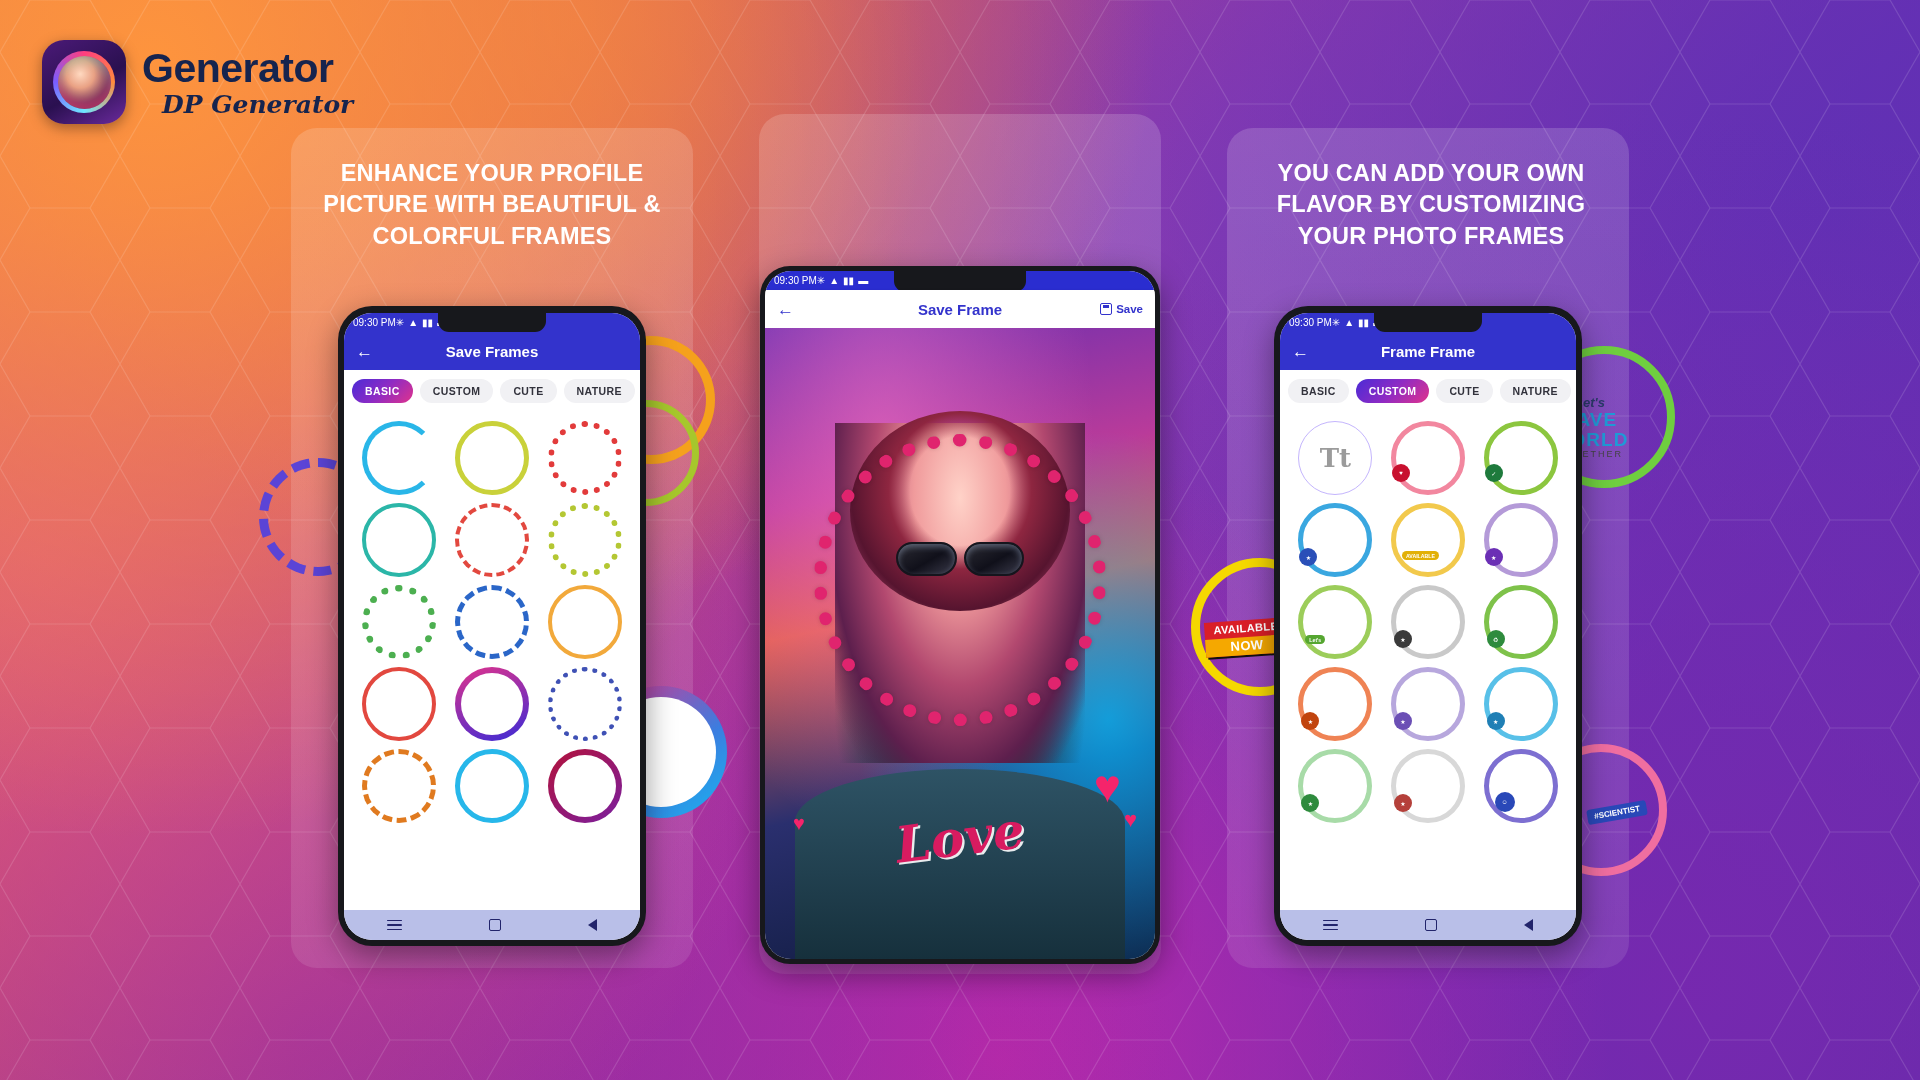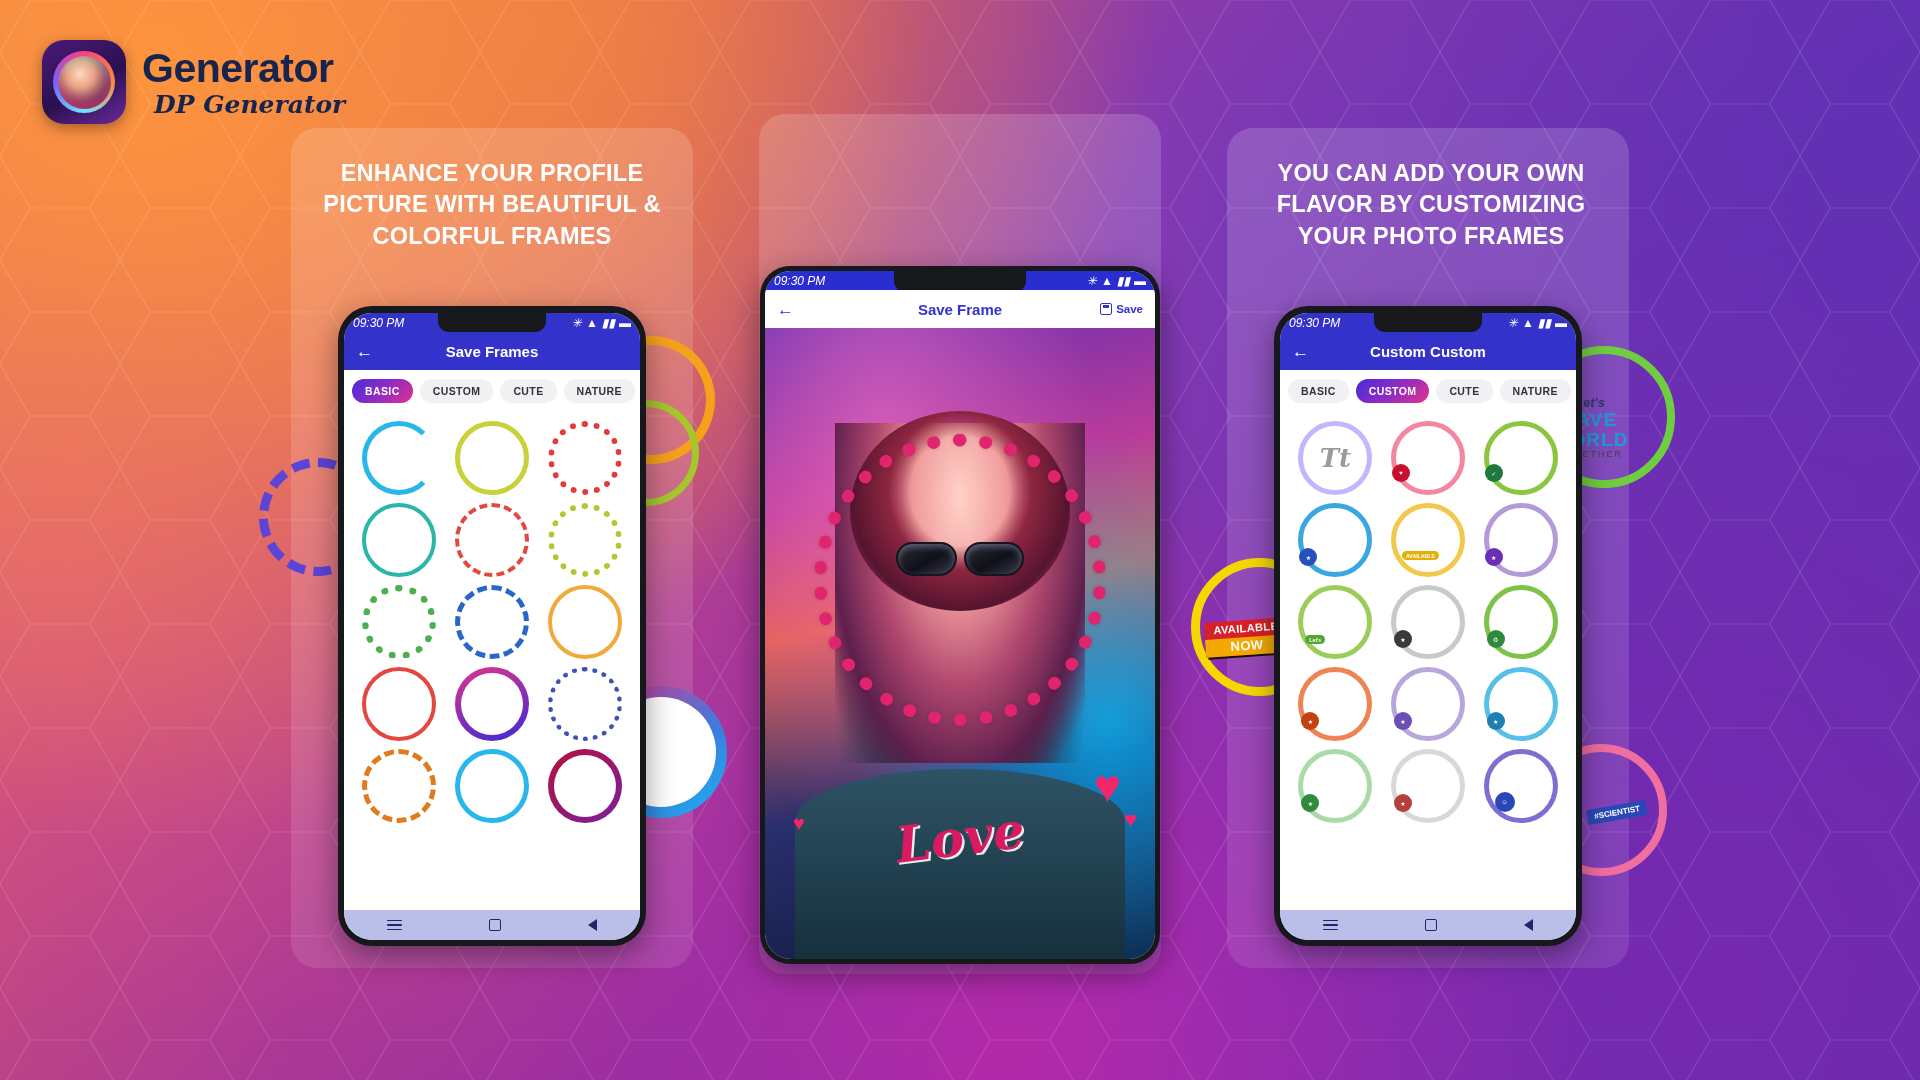--- a/index.html
+++ b/index.html
@@ -35,21 +35,21 @@
   }
   .logo-face {
     width:53px; height:53px; border-radius:50%;
     background:
       radial-gradient(circle at 42% 34%, #ffd9c0 0%, #e9a184 30%, #7a3a5e 62%, #2c1038 100%),
       linear-gradient(#3aa07a,#2b6c6a);
     box-shadow:inset 0 -6px 10px rgba(255,60,120,.5), inset 0 6px 8px rgba(80,255,220,.25);
   }
   .logo-text { line-height:1; }
   .logo-title { font-size:41px; font-weight:bold; color:#16244e; letter-spacing:-.5px; }
-  .logo-sub { font-size:25px; font-style:italic; font-weight:bold; color:#16244e; font-family:"DejaVu Serif", serif; margin-top:3px; margin-left:12px; }
+  .logo-sub { font-size:25px; font-style:italic; font-weight:bold; color:#16244e; font-family:"DejaVu Serif", serif; margin-top:3px; margin-left:20px; }
 
   
   .panels { position:absolute; left:0; top:128px; width:1920px; display:flex; justify-content:center; gap:66px; }
   .panel {
     width:402px; border-radius:26px;
     background:linear-gradient(180deg, rgba(255,255,255,.16), rgba(255,255,255,.10));
     padding:30px 18px 26px; position:relative;
   }
   .panel.p1 { height:840px; }
   .panel.p2 { height:860px; margin-top:-14px; }
@@ -63,23 +63,23 @@
   .phone {
     position:absolute; left:50%; transform:translateX(-50%); bottom:22px;
     width:308px; height:640px; background:#17181c; border-radius:34px;
     padding:7px 6px 6px; box-shadow:0 10px 30px rgba(0,0,0,.4);
   }
   .p2 .phone { width:400px; height:698px; left:50%; bottom:10px; border-radius:30px; padding:5px; }
   .screen { width:100%; height:100%; border-radius:28px; overflow:hidden; background:#fff; position:relative; display:flex; flex-direction:column; }
   .p2 .screen { border-radius:26px; }
 
   .statusbar {
-    height:19px; background:#3333cc; color:#fff; font-size:12px;
-    display:flex; align-items:center; justify-content:space-between;
-    padding:0 9px; position:relative; flex:0 0 auto;font-style:italic;
+    height:19px; background:#3333cc; color:#fff; font-size:10px;
+    display:flex; align-items:center; 
+    padding:0 9px; position:relative; flex:0 0 auto;
   }
   .statusbar.dark { background:#2a2dd0; }
   .st-icons { display:flex; align-items:center; gap:4px; }
   .notch {
     position:absolute; left:50%; transform:translateX(-50%); top:0;
     width:108px; height:19px; background:#17181c; border-radius:0 0 11px 11px;
   }
   .p2 .notch { width:132px; height:21px; }
 
   .appbar {
@@ -350,31 +350,31 @@
           <div class="notch"></div>
           <div class="st-icons">
             <span>✳</span>
             <span>▲</span>
             <span>▮▮</span>
             <span>▬</span>
           </div>
         </div>
         <div class="appbar">
           <span class="back">←</span>
-          <span class="ttl">Custom Custom</span>
+          <span class="ttl">Frame Frame</span>
         </div>
         <div class="tabs">
           <div class="tab">BASIC</div>
           <div class="tab active">CUSTOM</div>
           <div class="tab">CUTE</div>
           <div class="tab">NATURE</div>
         </div>
         <div class="grid">
           <div class="thumb">
-            <div class="ring" style="border:5px solid #c4b5fd; display:flex; align-items:center; justify-content:center;font-style:italic;">
+            <div class="ring" style="border:1px solid #c4b5fd; display:flex; align-items:center; justify-content:center;">
               <span class="tt-ic">Tt</span>
             </div>
           </div>
           <div class="thumb">
               <div class="ring" style="border:5px solid #f2879f;">
                 <span class="mini" style="left:-4px; bottom:8px; width:18px; height:18px; background:#c8102e;">♥</span>
               </div>
             </div>
           <div class="thumb">
               <div class="ring" style="border:5px solid #8cc63f;">

